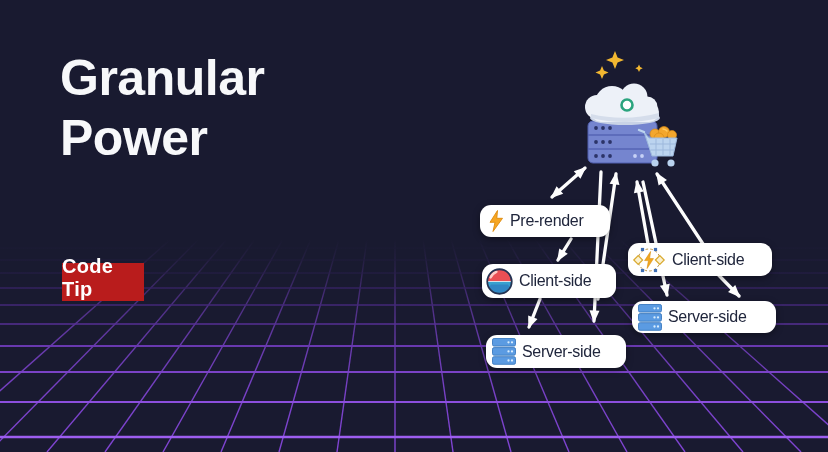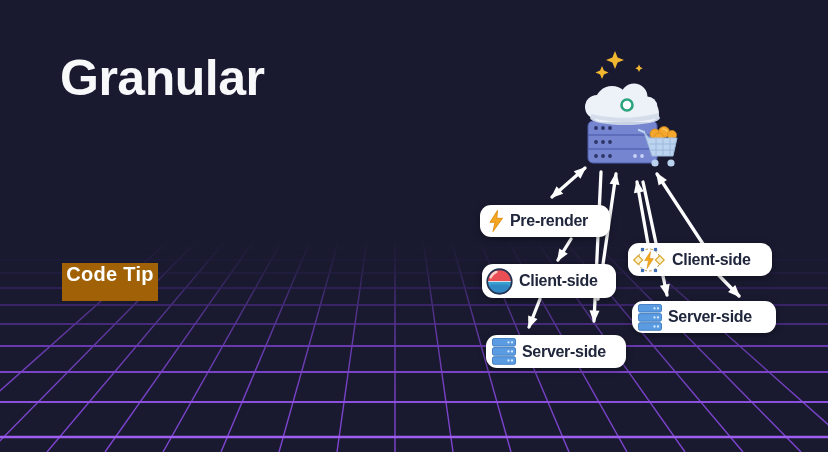--- a/index.html
+++ b/index.html
@@ -15,31 +15,31 @@
       rgba(25,26,48,.85) 59%,rgba(25,26,48,.55) 66%,
       rgba(25,26,48,.28) 75%,rgba(25,26,48,.08) 87%,rgba(25,26,48,0) 100%);
   }
   .arrows-svg{z-index:3;}
   .page-title{
     position:absolute;left:60px;top:48px;z-index:10;
     color:#f7f8fa;font-size:50px;line-height:60px;font-weight:700;
     letter-spacing:-.5px;
   }
   .code-tip{
-    position:absolute;left:62px;top:263px;width:96px;height:38px;z-index:10;
-    background:#a16207;color:#ffffff;font-size:20px;font-weight:700;
-    display:flex;align-items:flex-start;justify-content:center;letter-spacing:.3px;
+    position:absolute;left:62px;top:263px;width:82px;height:38px;z-index:10;
+    background:#b91c1c;color:#ffffff;font-size:20px;font-weight:700;
+    display:flex;align-items:flex-end;justify-content:center;letter-spacing:.3px;
   }
   .node{
     position:absolute;z-index:5;background:#ffffff;border-radius:11px;
     display:flex;align-items:center;gap:6px;padding:0 4px 0 4px;
     box-shadow:0 2px 7px rgba(0,0,0,.38);
   }
   .node .lbl{
-    color:#20263c;font-size:16px;font-weight:700;letter-spacing:-.3px;
+    color:#20263c;font-size:16px;font-weight:400;letter-spacing:-.3px;
     white-space:nowrap;
   }
   .node svg{flex:0 0 auto;display:block;}
   .n-prerender{left:480px;top:205px;width:118px;height:32px;padding-left:8px;}
   .n-client-l {left:482px;top:264px;width:126px;height:34px;}
   .n-server-l {left:486px;top:335px;width:130px;height:33px;padding-left:6px;}
   .n-client-r {left:628px;top:243px;width:136px;height:33px;}
   .n-server-r {left:632px;top:301px;width:134px;height:32px;padding-left:6px;}
   .illo{position:absolute;left:555px;top:42px;z-index:6;}
 </style>
@@ -98,20 +98,21 @@
       <line x1="598" y1="299" x2="616" y2="174" marker-end="url(#ah)"></line>
       <line x1="648" y1="244" x2="637" y2="182" marker-end="url(#ah)"></line>
       <line x1="703" y1="244" x2="657" y2="174" marker-end="url(#ah)"></line>
       <line x1="643" y1="182" x2="667" y2="295" marker-end="url(#ah)"></line>
       <line x1="700" y1="256" x2="739" y2="296" marker-end="url(#ah)"></line>
     </g>
   </svg>
 
   <div class="page-title">
     <div>Granular</div>
+    <div>Power</div>
   </div>
 
   <div class="code-tip">
     <span>Code Tip</span>
   </div>
 
   <div class="node n-prerender">
     <svg width="16" height="22" viewBox="0 0 16 22">
       <polygon points="9.5,0.5 2,12.3 7,12.3 5,21.5 14.5,8.3 8.8,8.3" fill="#f6a623" stroke="#de8a0c" stroke-width="0.9" stroke-linejoin="round"></polygon>
     </svg>

